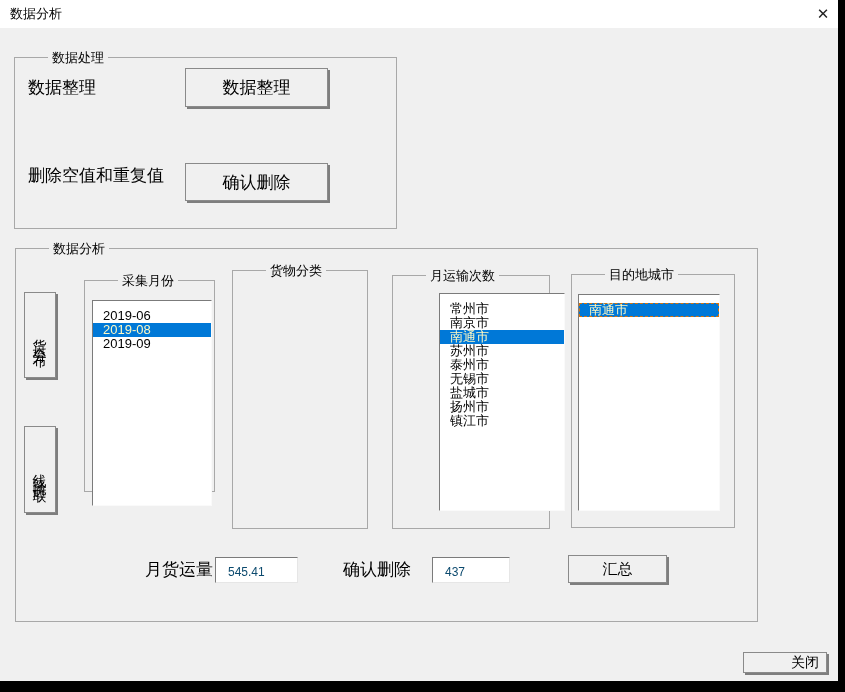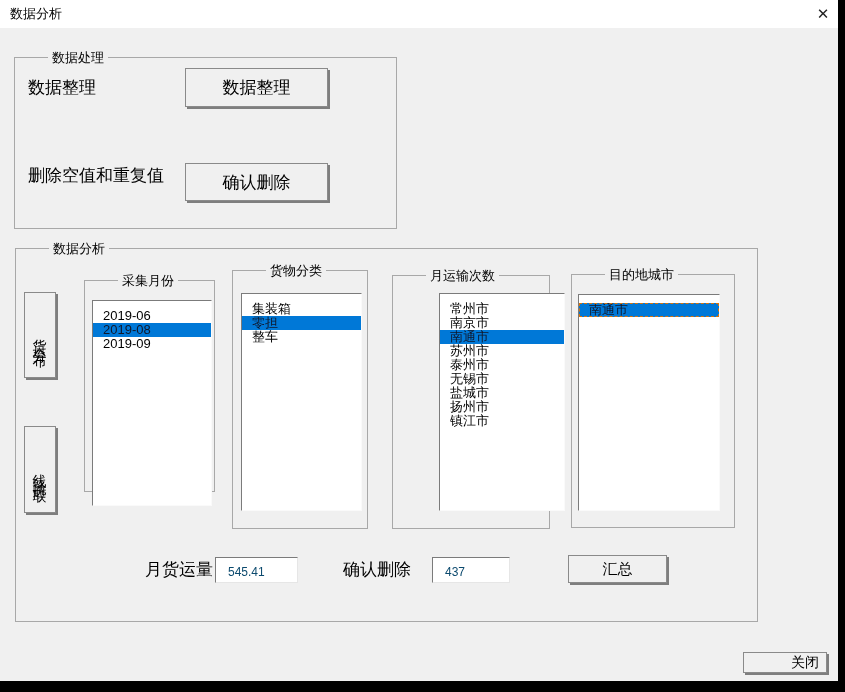--- a/index.html
+++ b/index.html
@@ -73,21 +73,21 @@
     border-color: #7b7b7b #fafafa #fafafa #7b7b7b;
     padding-top: 8px;
     overflow: hidden;
   }
   .li {
     height: 14px; line-height: 14px;
     font-size: 13px;
     padding-left: 10px;
     white-space: nowrap;
   }
-  .li.selected { background: #0078d7; color: #0f172a; }
+  .li.selected { background: #0078d7; color: #fef9c3; }
   .li.focused { outline: 1px dashed #d9730a; outline-offset: -1px; }
   .textbox {
     position: absolute;
     background: #ffffff;
     border: 1px solid;
     border-color: #7b7b7b #e6e6e6 #e6e6e6 #7b7b7b;
     font-size: 12px;
     font-family: "Liberation Sans", sans-serif;
     padding: 3px 0 0 12px;
     color: #0c4a6e;
@@ -124,25 +124,20 @@
       <span class="caption">采集月份</span>
       <div class="listbox" style="left:7px; top:19px; width:120px; height:206px;">
         <div class="li">2019-06</div>
         <div class="li selected">2019-08</div>
         <div class="li">2019-09</div>
       </div>
     </div>
 
     <div class="groupbox" style="left:216px; top:21px; width:136px; height:259px;">
       <span class="caption">货物分类</span>
-      <div class="listbox" style="left:8px; top:22px; width:121px; height:218px;">
-        <div class="li">集装箱</div>
-        <div class="li selected">零担</div>
-        <div class="li">整车</div>
-      </div>
     </div>
 
     <div class="groupbox" style="left:376px; top:26px; width:158px; height:254px;">
       <span class="caption">月运输次数</span>
       <div class="listbox" style="left:18px; top:17px; width:126px; height:218px;margin-left:28px;">
         <div class="li">常州市</div>
         <div class="li">南京市</div>
         <div class="li selected">南通市</div>
         <div class="li">苏州市</div>
         <div class="li">泰州市</div>

